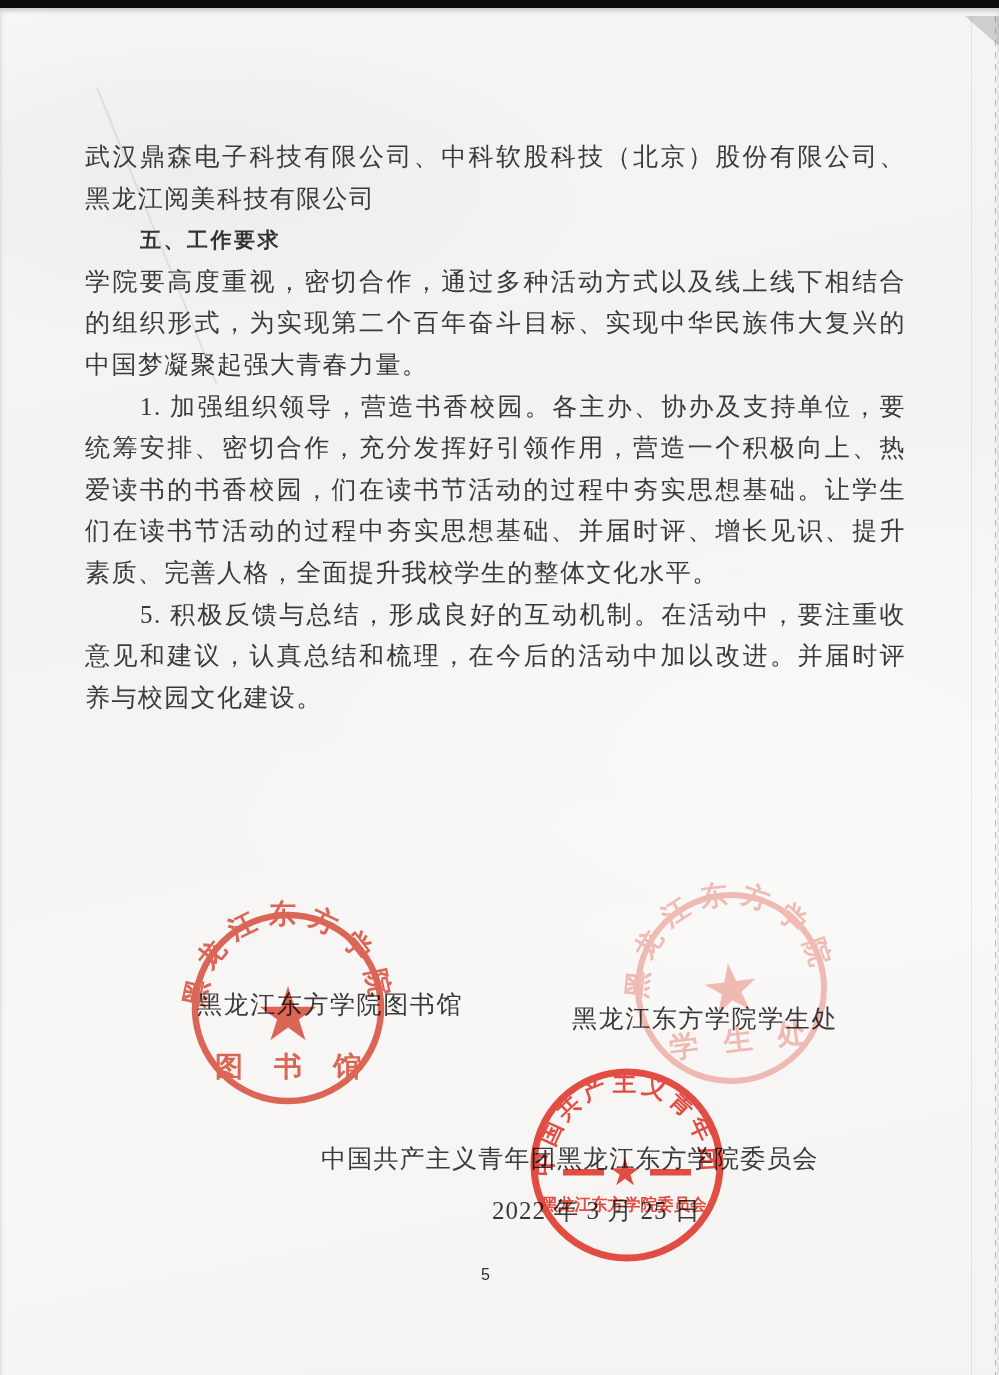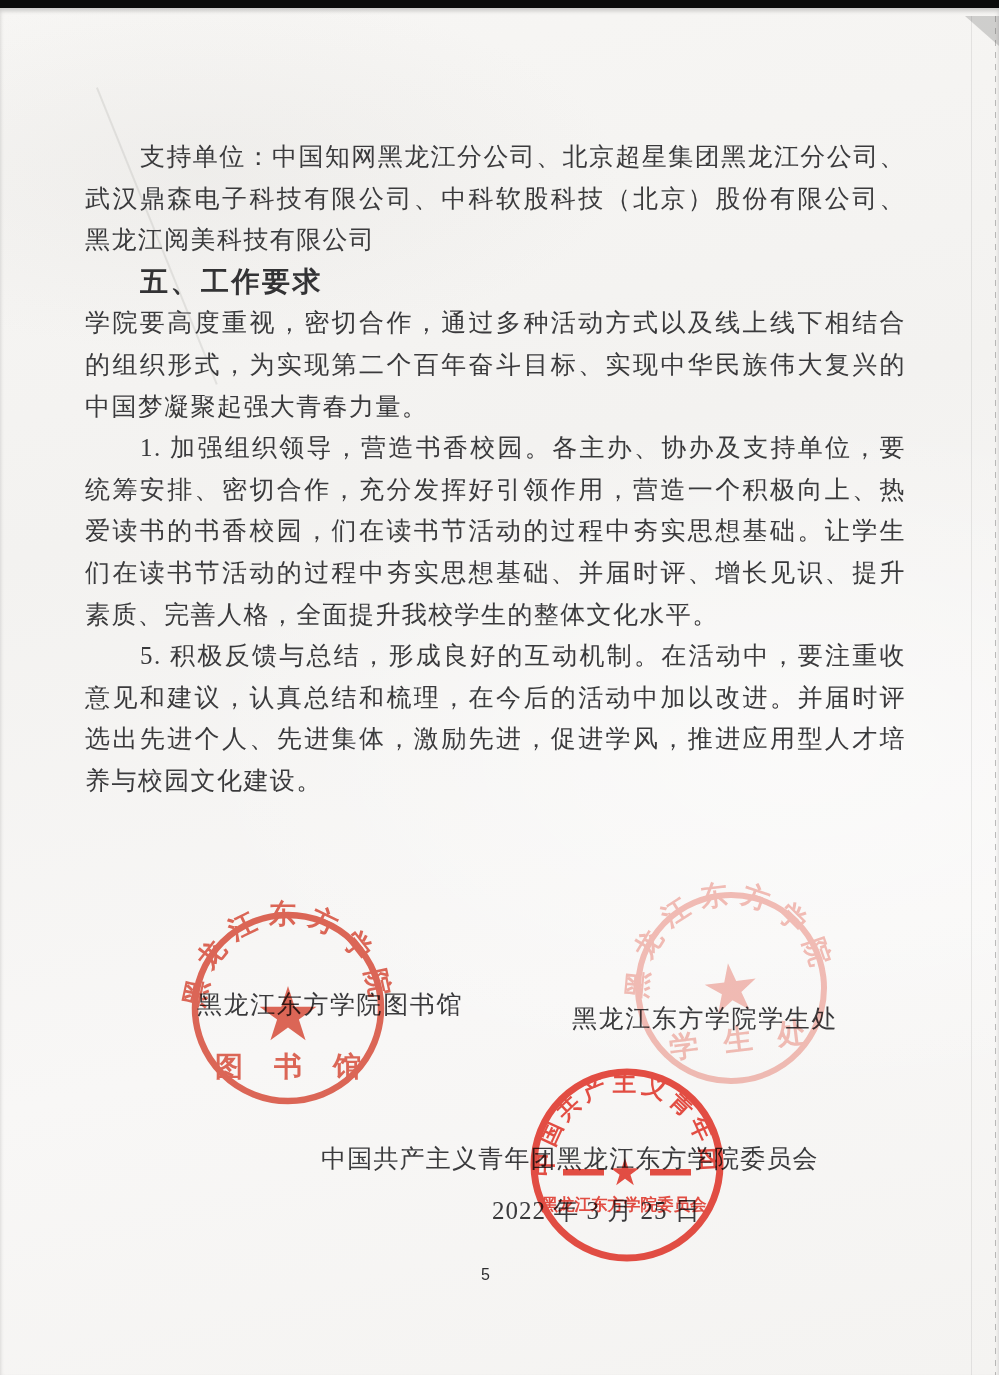--- a/index.html
+++ b/index.html
@@ -28,21 +28,21 @@
   
   .doc-text{
     position:absolute;left:85px;top:136px;width:821px;
     font-size:25px;color:#3a3a3c;letter-spacing:1.4px;
   }
   .line{height:41.6px;line-height:41.6px;white-space:nowrap;}
   .line.just{white-space:normal;text-align:justify;text-align-last:justify;}
   .line.ind{padding-left:55px;}
   .line.heading{
     font-family:"Liberation Sans","DejaVu Sans",sans-serif;
-    font-weight:700;letter-spacing:2.5px;color:#333335;font-size:28px;
+    font-weight:700;letter-spacing:2.5px;color:#333335;font-size:21px;
   }
 
   .sig{position:absolute;font-size:25px;color:#3a3a3c;letter-spacing:1.6px;white-space:nowrap;}
   .sig-library{left:150px;top:988px;margin-left:47px;}
   .sig-student{left:572px;top:1002px;text-align:center;}
   .sig-league{left:321px;top:1142px;letter-spacing:1.2px;}
   .sig-date{left:492px;top:1194px;letter-spacing:1px;}
   .page-num{position:absolute;left:481px;top:1266px;font-size:16px;color:#2e2e30;
     font-family:"Liberation Sans","DejaVu Sans",sans-serif;}
 
@@ -58,35 +58,33 @@
 <body>
 
 <div class="paper">
   <div class="crease-tl"></div>
   <div class="fold-line-right"></div>
   <div class="scan-edge-right"></div>
   <div class="corner-fold-tr"></div>
 </div>
 
 <div class="doc-text">
-  <div class="line ind just">支持单位：中国知网黑龙江分公司、北京超星集团黑龙江分公司、</div>
   <div class="line just">武汉鼎森电子科技有限公司、中科软股科技（北京）股份有限公司、</div>
   <div class="line">黑龙江阅美科技有限公司</div>
   <div class="line ind heading">五、工作要求</div>
   <div class="line just">学院要高度重视，密切合作，通过多种活动方式以及线上线下相结合</div>
   <div class="line just">的组织形式，为实现第二个百年奋斗目标、实现中华民族伟大复兴的</div>
   <div class="line">中国梦凝聚起强大青春力量。</div>
   <div class="line ind just">1. 加强组织领导，营造书香校园。各主办、协办及支持单位，要</div>
   <div class="line just">统筹安排、密切合作，充分发挥好引领作用，营造一个积极向上、热</div>
   <div class="line just">爱读书的书香校园，们在读书节活动的过程中夯实思想基础。让学生</div>
   <div class="line just">们在读书节活动的过程中夯实思想基础、并届时评、增长见识、提升</div>
   <div class="line">素质、完善人格，全面提升我校学生的整体文化水平。</div>
   <div class="line ind just">5. 积极反馈与总结，形成良好的互动机制。在活动中，要注重收</div>
   <div class="line just">意见和建议，认真总结和梳理，在今后的活动中加以改进。并届时评</div>
-  <div class="line just">选出先进个人、先进集体，激励先进，促进学风，推进应用型人才培</div>
   <div class="line">养与校园文化建设。</div>
 </div>
 
 <div class="sig sig-library">黑龙江东方学院图书馆</div>
 <div class="sig sig-student">黑龙江东方学院学生处</div>
 <div class="sig sig-league">中国共产主义青年团黑龙江东方学院委员会</div>
 <div class="sig sig-date">2022 年 3 月 25 日</div>
 <div class="page-num">5</div>
 
 <div class="seal seal-library">

